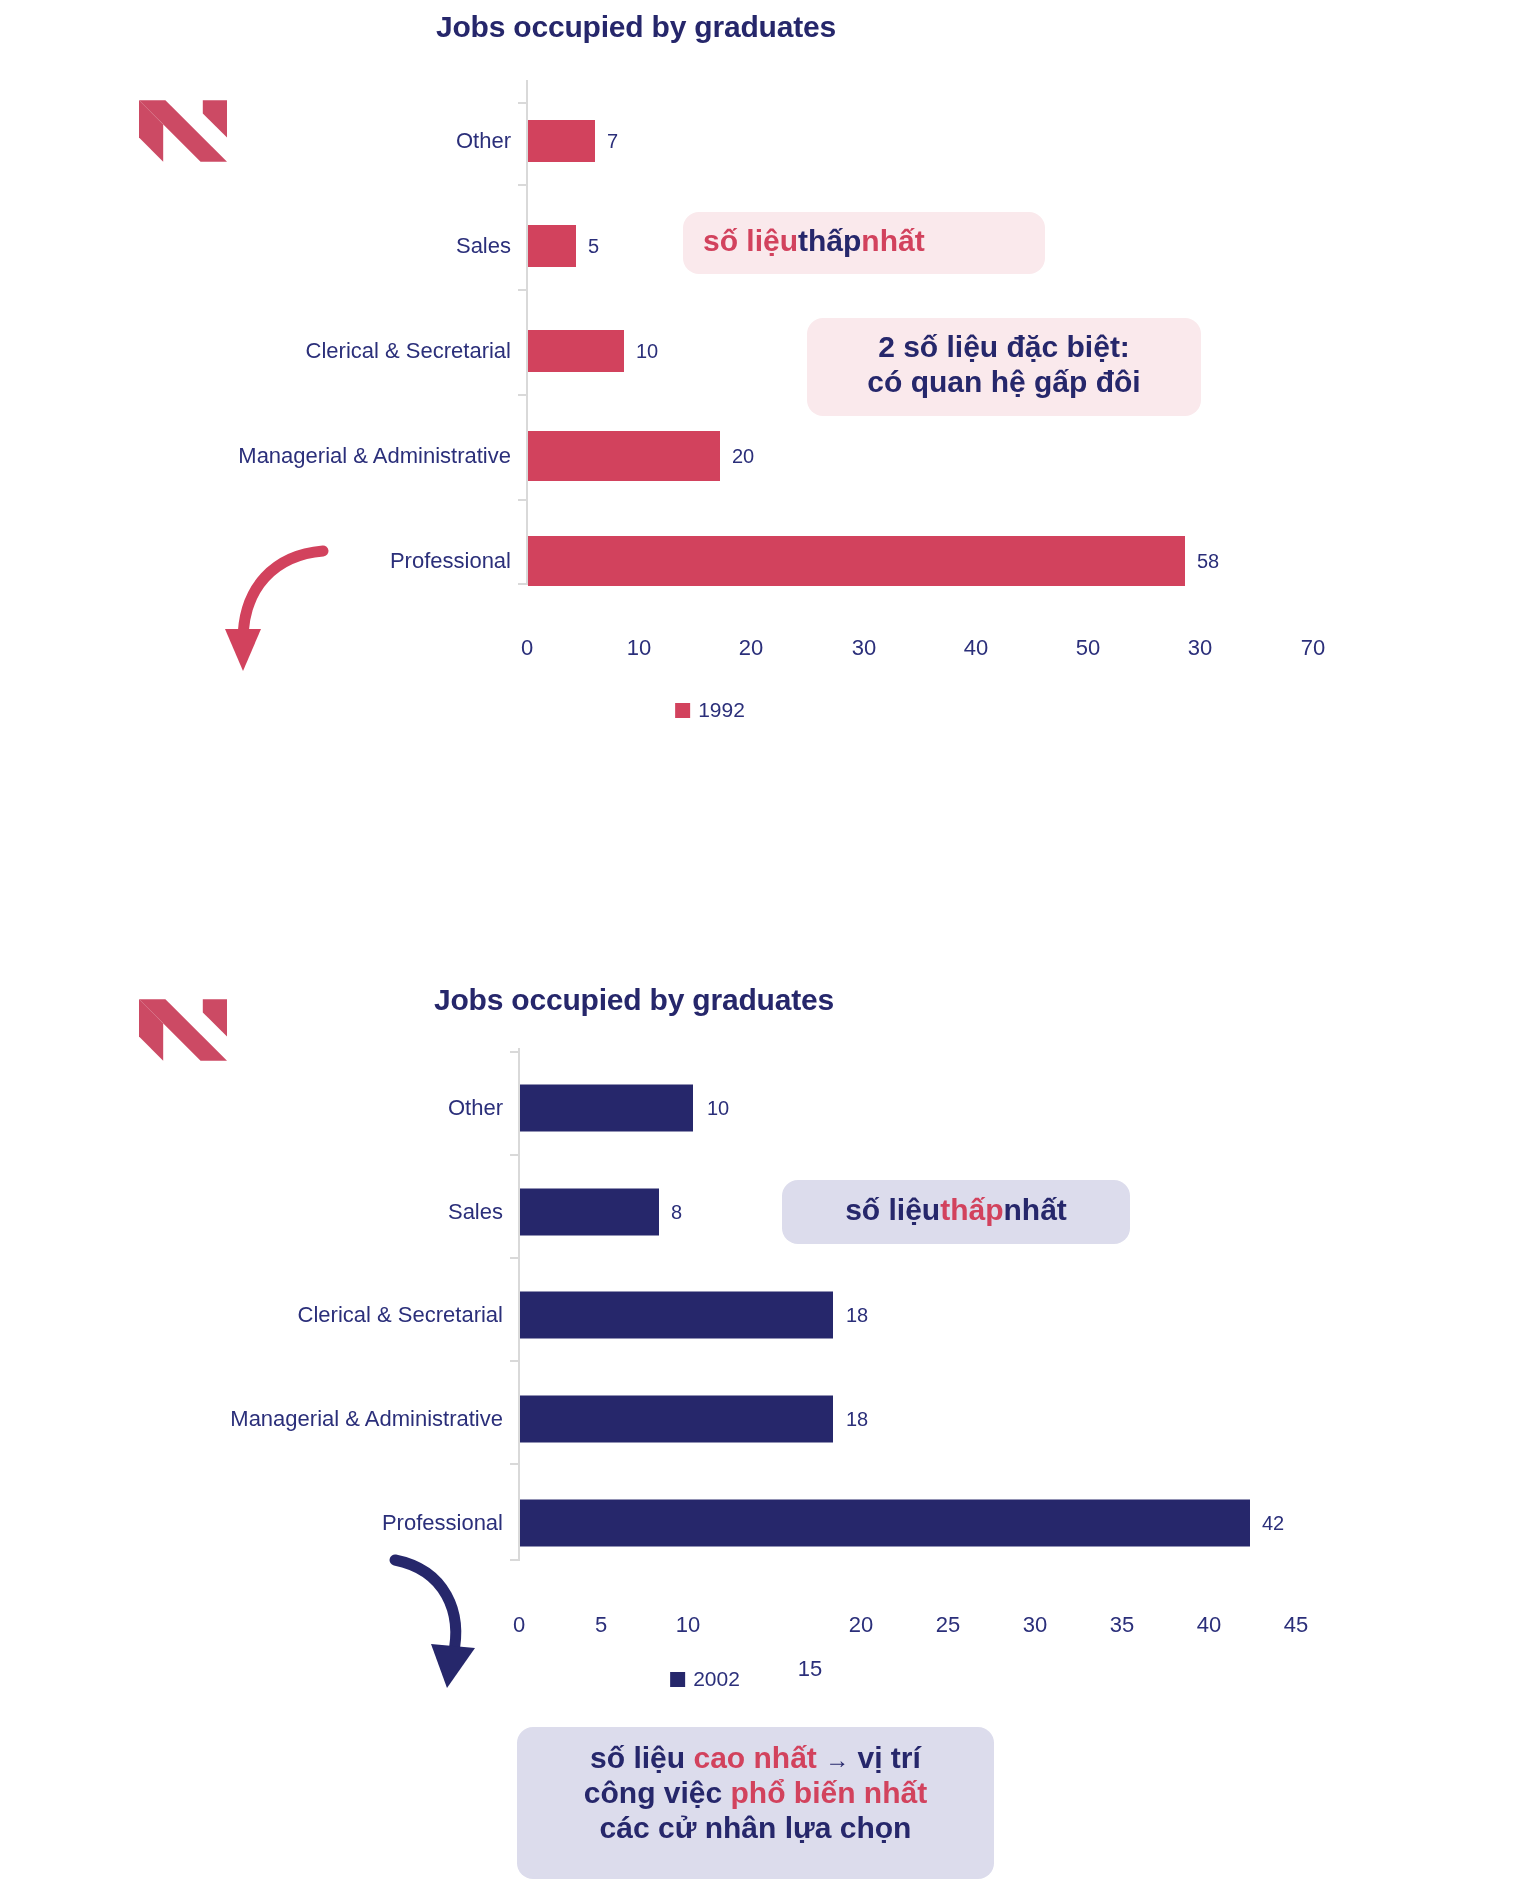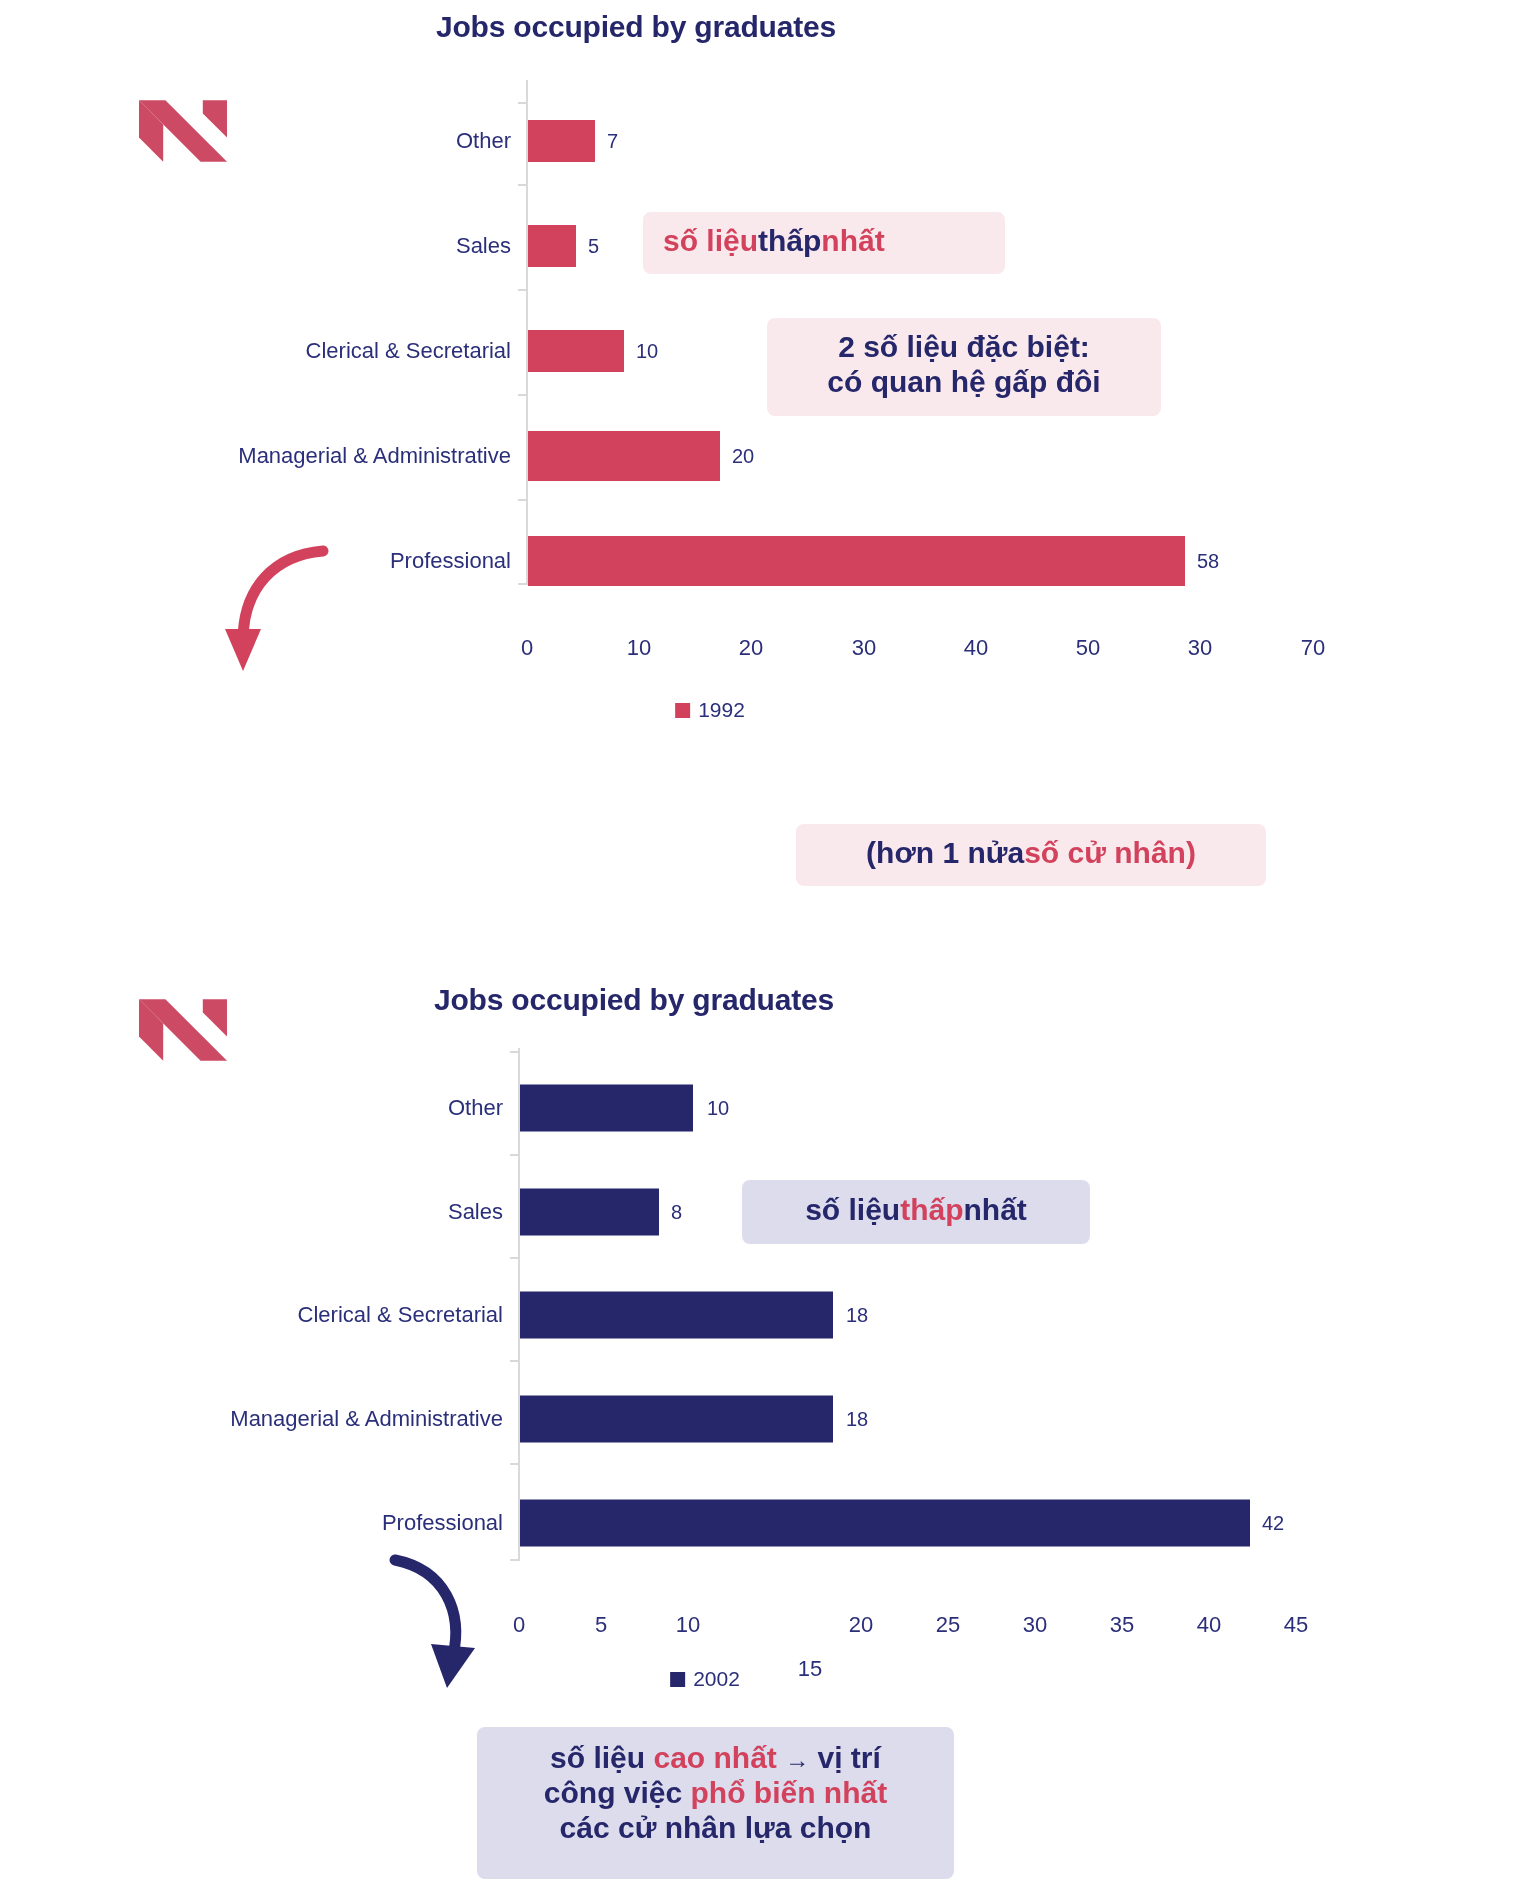--- a/index.html
+++ b/index.html
@@ -72,26 +72,27 @@
     align-items: center;
     gap: 8px;
     transform: translateX(-50%);
   }
   .legend-swatch { width: 15px; height: 15px; display: inline-block; }
   .legend-text { font-size: 21px; color: #2b2f7a; white-space: nowrap; }
 
   
   .callout {
     position: absolute;
-    border-radius: 8px;
+    border-radius: 16px;
     padding: 10px 20px 14px 20px;
     font-size: 30px;
     font-weight: bold;
     line-height: 1.16;
     box-sizing: border-box;
+    margin-left: 40px;
   }
   .callout.pink { background: #fae9ec; }
   .callout.lav  { background: #dcdcec; }
   .red  { color: #d2425d; }
   .navy { color: #26276b; }
   .arrow-glyph { font-size: 24px; font-weight: normal; }
 
   
   .curve-arrow { position: absolute; }
   .curve-arrow svg { display: block; overflow: visible; }
@@ -169,24 +170,20 @@
   </div>
 
   <div class="curve-arrow" style="left:215px; top:545px; width:120px; height:140px;">
     <svg width="120" height="140" viewBox="0 0 120 140">
       <path d="M108 6 C 60 10, 28 42, 28 96" stroke="#d2425d" stroke-width="11" fill="none" stroke-linecap="round"></path>
       <polygon points="10,84 46,84 28,126" fill="#d2425d"></polygon>
     </svg>
   </div>
 
 
-  <div class="callout pink" style="left:796px; top:824px; width:470px; height:62px; display:flex; align-items:center; justify-content:center;">
-    <span class="navy">(hơn 1 nửa </span>
-      <span class="red">số cử nhân)</span>
-  </div>
 
   <div class="logo" style="left:128px; top:975px;">
     <svg viewBox="0 0 100 100">
       <polygon points="10,22 10,56 32,78 32,44" fill="#cc4a64"></polygon>
       <polygon points="10,22 34,22 90,78 66,78" fill="#cc4a64"></polygon>
       <polygon points="68,22 90,22 90,56 68,34" fill="#cc4a64"></polygon>
     </svg>
   </div>
 
   <div class="chart-title" style="left:434px; top:983px;">Jobs occupied by graduates</div>

